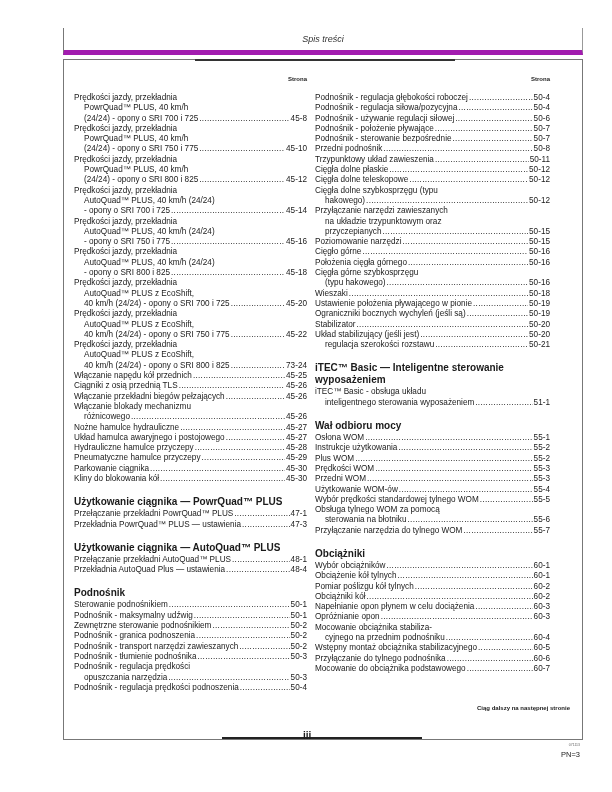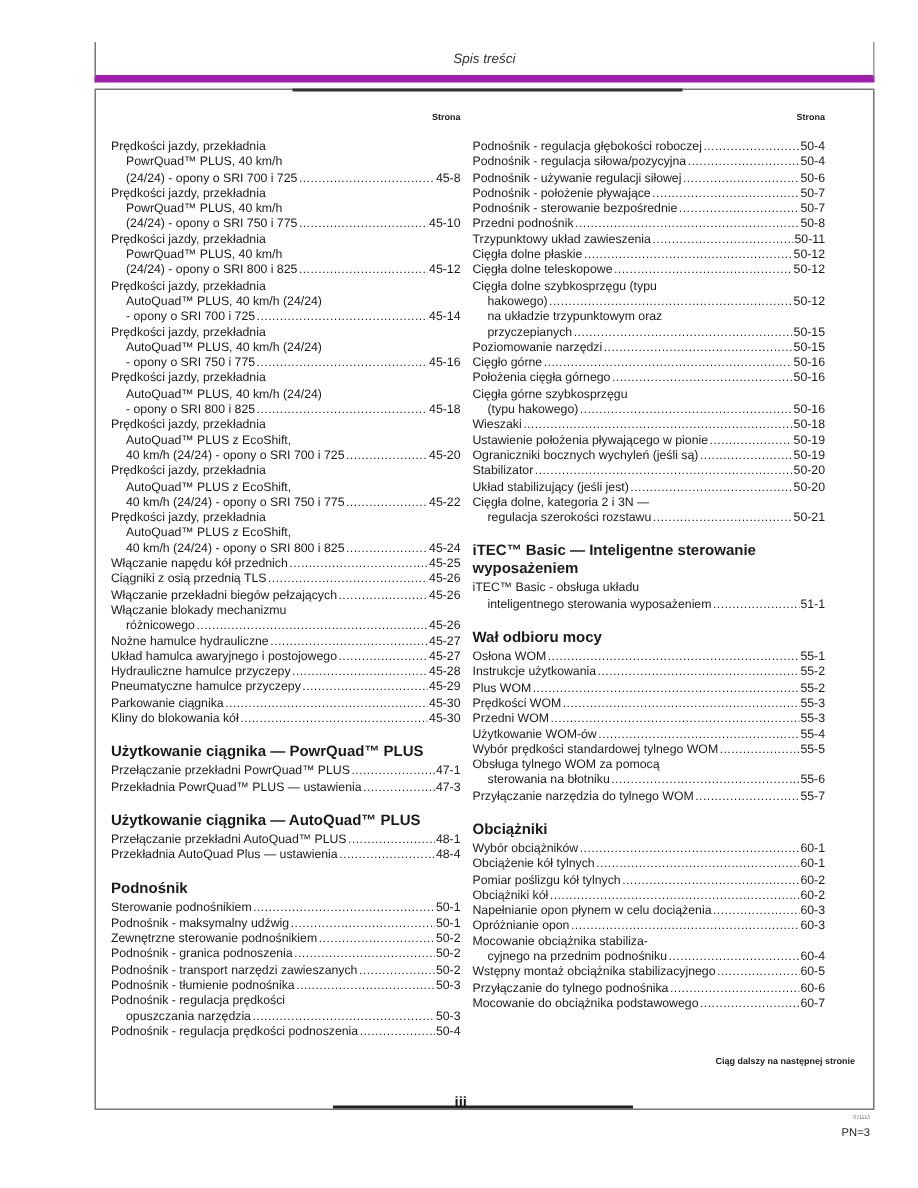--- a/index.html
+++ b/index.html
@@ -144,21 +144,21 @@
         <span class="dots"></span>
         <span class="page">45-22</span>
       </span>
     </div>
     <div class="entry">
       <span class="line">Prędkości jazdy, przekładnia</span>
       <span class="line indent">AutoQuad™ PLUS z EcoShift,</span>
       <span class="last indent">
         <span class="txt">40 km/h (24/24) - opony o SRI 800 i 825</span>
         <span class="dots"></span>
-        <span class="page">45-24</span>
+        <span class="page">73-24</span>
       </span>
     </div>
     <div class="entry">
       <span class="last">
         <span class="txt">Włączanie napędu kół przednich</span>
         <span class="dots"></span>
         <span class="page">45-25</span>
       </span>
     </div>
     <div class="entry">
@@ -381,20 +381,21 @@
     </div>
     <div class="entry">
       <span class="line">Cięgła dolne szybkosprzęgu (typu</span>
       <span class="last indent">
         <span class="txt">hakowego)</span>
         <span class="dots"></span>
         <span class="page">50-12</span>
       </span>
     </div>
     <div class="entry">
+      <span class="line">Przyłączanie narzędzi zawieszanych</span>
       <span class="line indent">na układzie trzypunktowym oraz</span>
       <span class="last indent">
         <span class="txt">przyczepianych</span>
         <span class="dots"></span>
         <span class="page">50-15</span>
       </span>
     </div>
     <div class="entry">
       <span class="last">
         <span class="txt">Poziomowanie narzędzi</span>
@@ -453,21 +454,20 @@
       </span>
     </div>
     <div class="entry">
       <span class="last">
         <span class="txt">Układ stabilizujący (jeśli jest)</span>
         <span class="dots"></span>
         <span class="page">50-20</span>
       </span>
     </div>
     <div class="entry">
-      <span class="line">Cięgła dolne, kategoria 2 i 3N —</span>
       <span class="last indent">
         <span class="txt">regulacja szerokości rozstawu</span>
         <span class="dots"></span>
         <span class="page">50-21</span>
       </span>
     </div>
     <div class="section-title">iTEC™ Basic — Inteligentne sterowanie wyposażeniem</div>
     <div class="entry">
       <span class="line">iTEC™ Basic - obsługa układu</span>
       <span class="last indent">

